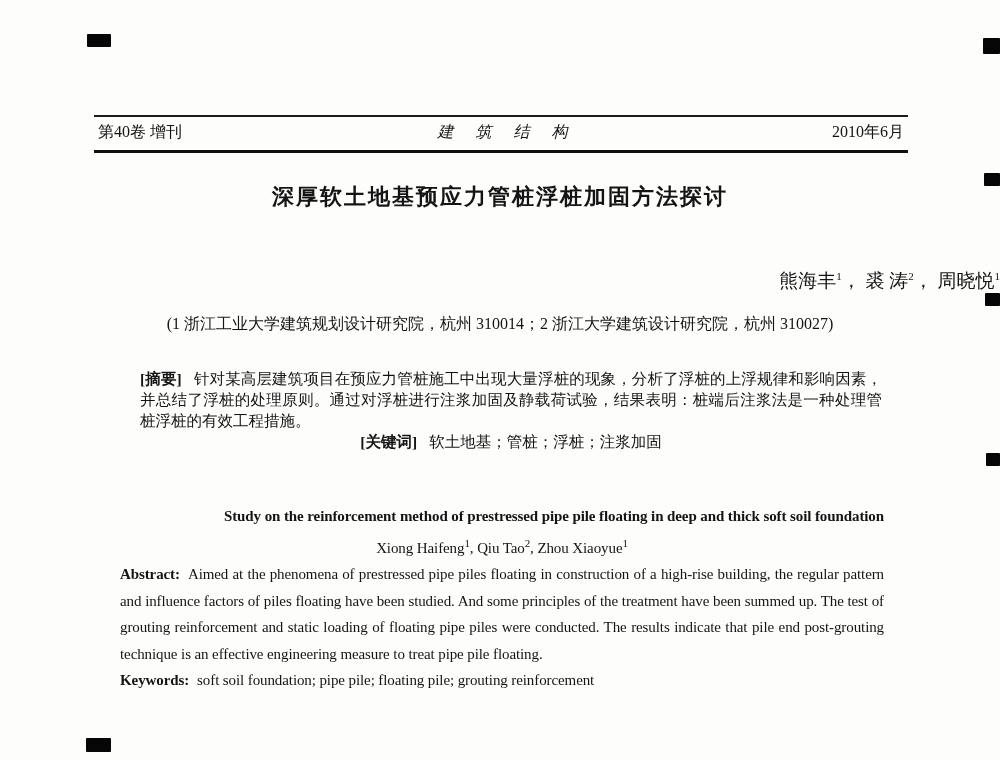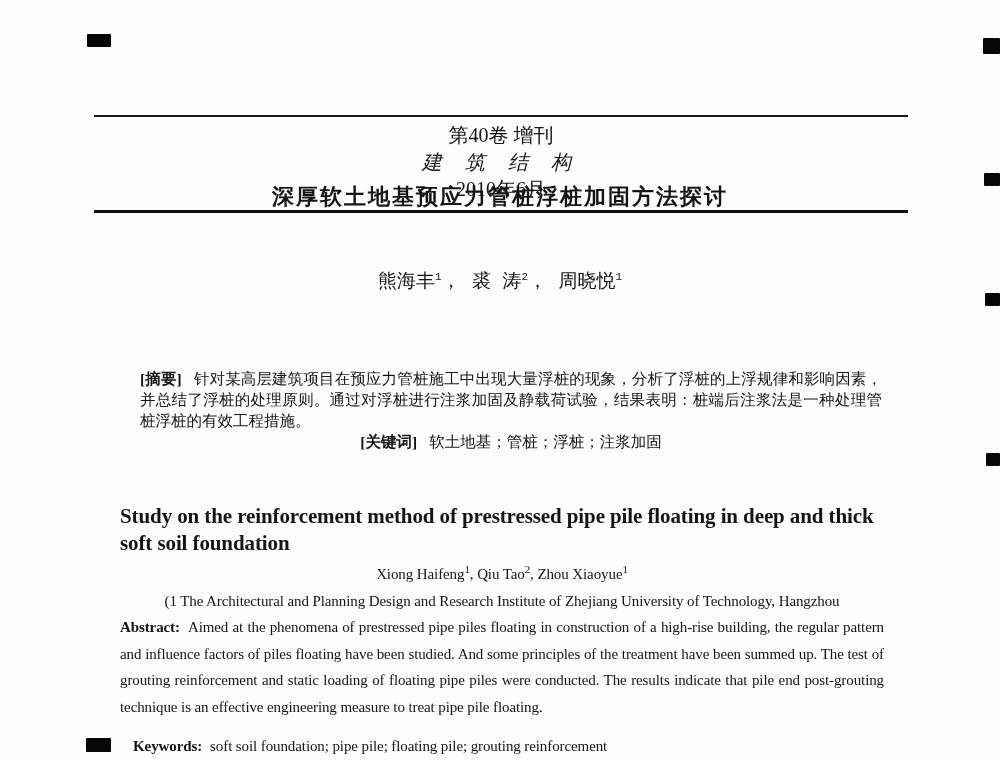--- a/index.html
+++ b/index.html
@@ -27,34 +27,33 @@
 
   
   .journal-header {
     position: absolute; left: 94px; top: 115px; width: 814px;
     border-top: 2px solid #1a1a1a;
     border-bottom: 3px solid #111;
   }
   .header-row {
     display: flex; justify-content: space-between; align-items: center;
     padding: 5px 4px 7px 4px;
-    font-size: 20px;
-    flex-direction: column;
+    font-size: 16px;
   }
   .h-center { letter-spacing: 9px; font-style: italic; }
 
   
   .title-cn {
     position: absolute; top: 182px; left: 0; width: 100%;
     margin: 0; text-align: center;
     font-size: 22px; font-weight: 700; letter-spacing: 2px;
   }
   .authors-cn {
     position: absolute; top: 268px; left: 0; width: 100%;
-    text-align: center; font-size: 19px; font-family: Liberation Mono, monospace;
+    text-align: right; font-size: 19px;
   }
   sup { font-size: 11px; }
   .affiliation-cn {
     position: absolute; top: 314px; left: 0; width: 100%;
     text-align: center; font-size: 16px;
   }
 
   
   .cn-abstract-block {
     position: absolute; left: 140px; top: 368px; width: 742px;
@@ -62,25 +61,25 @@
   }
   .cn-abstract-block p { margin: 0; }
   .label-b { font-weight: 700; margin-right: 12px; }
   .keywords-cn { text-align: center; }
 
   
   .en-block {
     position: absolute; left: 120px; top: 503px; width: 764px;
     font-size: 15px; line-height: 26.5px; letter-spacing: -0.1px;
   }
-  .title-en { margin: 0; text-align: left; font-weight: 700; font-size: 21px; }
+  .title-en { margin: 0; text-align: right; font-weight: 700; font-size: 15px; }
   .authors-en { text-align: center; }
   .affil-en { text-align: center; }
   .abstract-en { margin: 0; text-align: justify; }
-  .keywords-en { margin: 13px; text-align: left; }
+  .keywords-en { margin: 0; text-align: left; }
   .label-en { font-weight: 700; margin-right: 8px; }
 </style>
 </head>
 <body>
 
 <div class="page">
 
   <div class="artifact a-tl"></div>
   <div class="artifact a-r1"></div>
   <div class="artifact a-r2"></div>
@@ -97,31 +96,31 @@
   </header>
 
   <h1 class="title-cn">深厚软土地基预应力管桩浮桩加固方法探讨</h1>
 
   <div class="authors-cn">
     <span><span>熊海丰</span><sup>1</sup><span>，</span></span>
     <span><span>裘 涛</span><sup>2</sup><span>，</span></span>
     <span><span>周晓悦</span><sup>1</sup></span>
   </div>
 
+  <div class="affiliation-cn">(1 浙江工业大学建筑规划设计研究院，杭州 310014；2 浙江大学建筑设计研究院，杭州 310027)</div>
 
   <div class="cn-abstract-block">
     <p class="abstract-cn"><span class="label-b">[摘要]</span><span>针对某高层建筑项目在预应力管桩施工中出现大量浮桩的现象，分析了浮桩的上浮规律和影响因素，并总结了浮桩的处理原则。通过对浮桩进行注浆加固及静载荷试验，结果表明：桩端后注浆法是一种处理管桩浮桩的有效工程措施。</span></p>
     <p class="keywords-cn"><span class="label-b">[关键词]</span><span>软土地基；管桩；浮桩；注浆加固</span></p>
   </div>
 
   <div class="en-block">
     <h2 class="title-en">Study on the reinforcement method of prestressed pipe pile floating in deep and thick soft soil foundation</h2>
     <div class="authors-en">
       <span><span>Xiong Haifeng</span><sup>1</sup><span>, </span></span>
       <span><span>Qiu Tao</span><sup>2</sup><span>, </span></span>
       <span><span>Zhou Xiaoyue</span><sup>1</sup></span>
     </div>
-    <div class="affil-en">(1 The Architectural and Planning Design and Research Institute of Zhejiang University of Technology, Hangzhou</div>
     <p class="abstract-en"><span class="label-en">Abstract:</span><span>Aimed at the phenomena of prestressed pipe piles floating in construction of a high-rise building, the regular pattern and influence factors of piles floating have been studied. And some principles of the treatment have been summed up. The test of grouting reinforcement and static loading of floating pipe piles were conducted. The results indicate that pile end post-grouting technique is an effective engineering measure to treat pipe pile floating.</span></p>
     <p class="keywords-en"><span class="label-en">Keywords:</span><span>soft soil foundation; pipe pile; floating pile; grouting reinforcement</span></p>
   </div>
 
 </div>
 
 </body></html>

